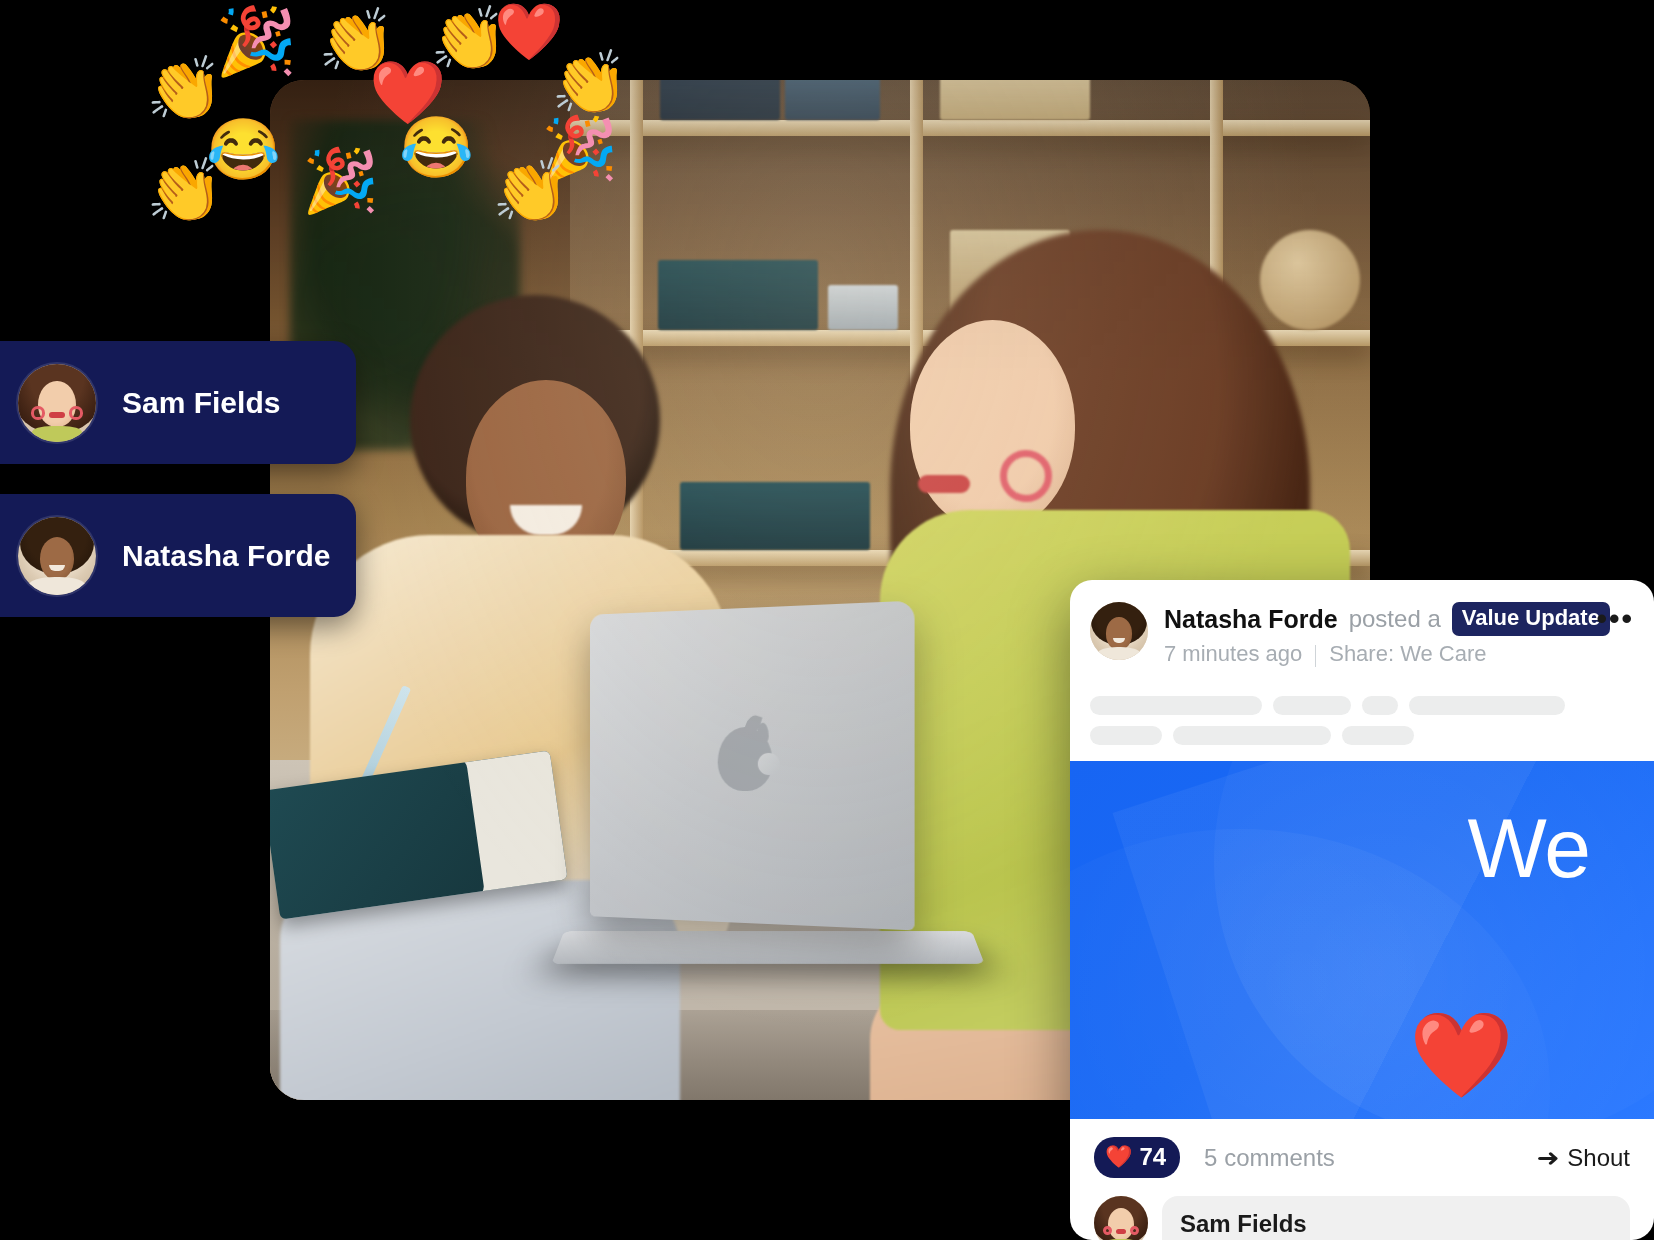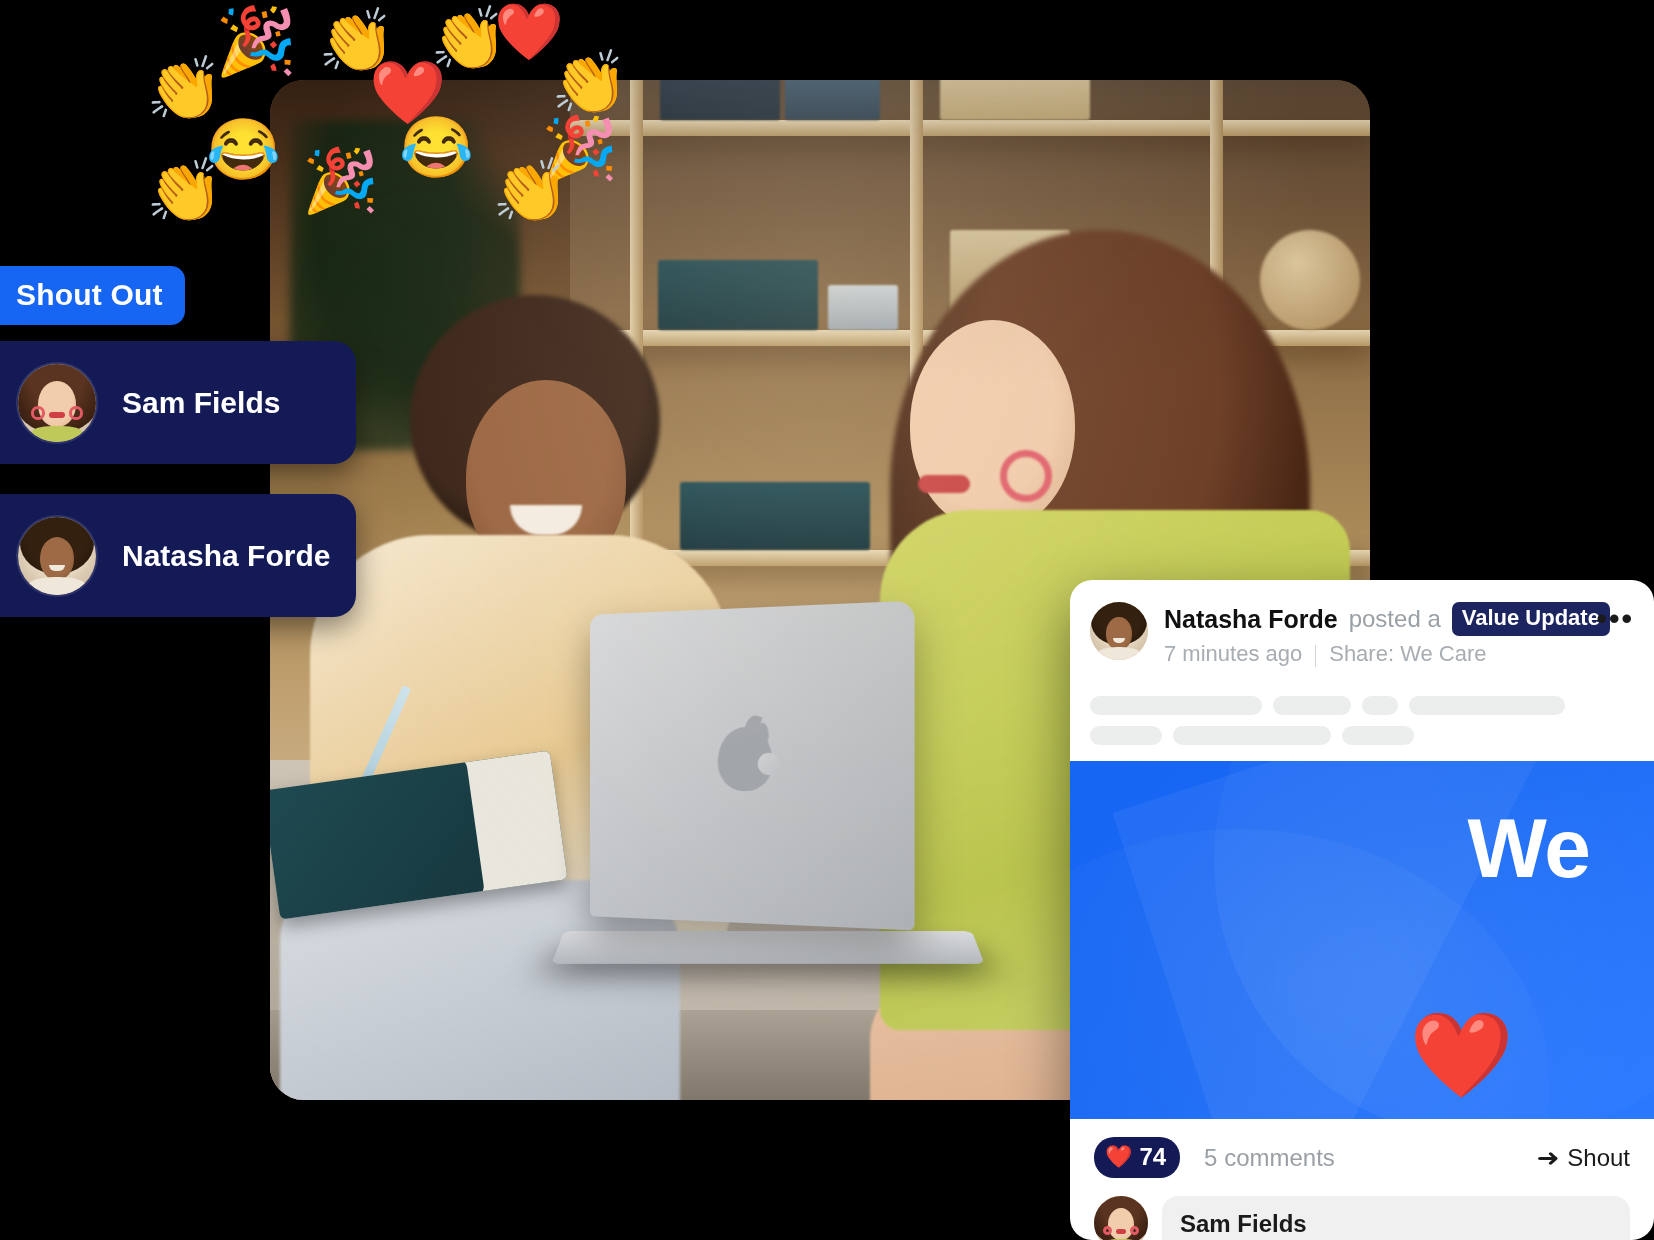--- a/index.html
+++ b/index.html
@@ -334,21 +334,21 @@
     background: radial-gradient(circle at 60% 30%, rgba(255,255,255,.06), rgba(255,255,255,0) 72%);
   }
   .vb-diag {
     position:absolute; right:-40px; top:-40px; width:520px; height:480px;
     background: linear-gradient(135deg, rgba(255,255,255,.05) 0 50%, rgba(255,255,255,0) 50%);
     transform: rotate(-18deg);
   }
   .vb-text {
     position:absolute; right:64px; top:46px;
     text-align:right; color:#fff;
-    font-size:84px; font-weight:700; line-height:.99; letter-spacing:-1px;
+    font-size:84px; font-weight:400; line-height:.99; letter-spacing:-1px;
   }
   .vb-heart {
     position:absolute; right:140px; bottom:22px; font-size:84px; line-height:1;
   }
 
   
   .react-row {
     display:flex; align-items:center;
     padding:18px 24px 8px 24px;
   }
@@ -444,23 +444,20 @@
   <div class="emoji" style="left:146px;  top:58px;  font-size:62px;">👏</div>
   <div class="emoji" style="left:551px;  top:52px;  font-size:62px;">👏</div>
   <div class="emoji" style="left:369px;  top:62px;  font-size:62px;">❤️</div>
   <div class="emoji" style="left:206px;  top:120px; font-size:60px;">😂</div>
   <div class="emoji" style="left:399px;  top:118px; font-size:60px;">😂</div>
   <div class="emoji" style="left:541px;  top:118px; font-size:62px;">🎉</div>
   <div class="emoji" style="left:302px;  top:150px; font-size:62px;">🎉</div>
   <div class="emoji" style="left:146px;  top:160px; font-size:62px;">👏</div>
   <div class="emoji" style="left:492px;  top:160px; font-size:62px;">👏</div>
 
-  <div class="shoutout-pill">
-    <span>Shout Out</span>
-  </div>
 
   <div class="name-card one">
     <div class="nc-avatar">
       <div class="av av-sam">
         <div class="hair"></div>
           <div class="face"></div>
         <div class="ering"></div>
           <div class="ering ering2"></div>
         <div class="lips"></div>
           <div class="collar"></div>

